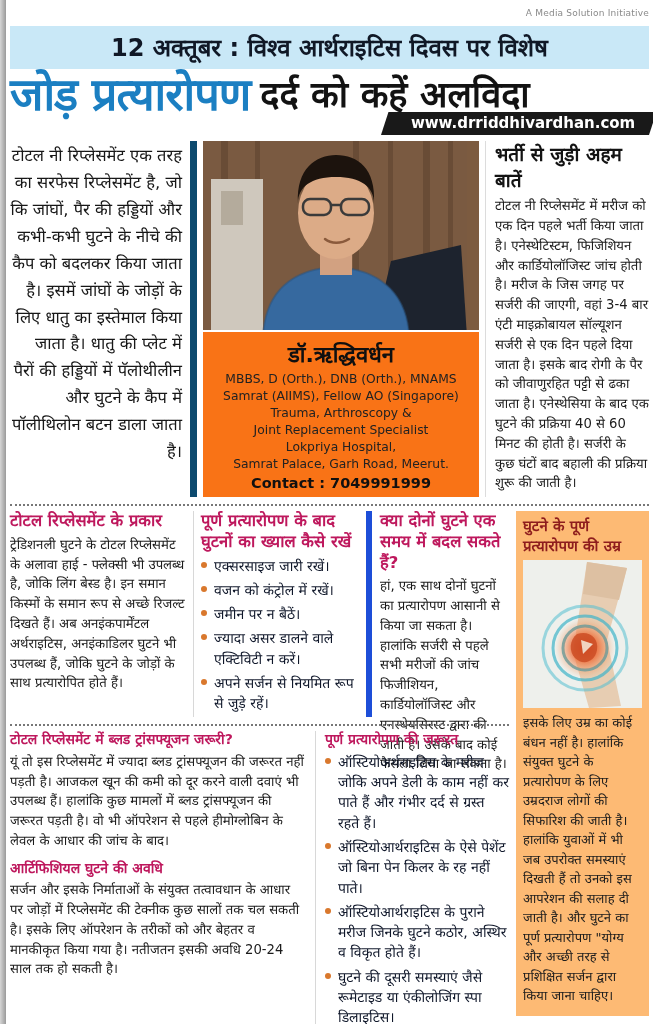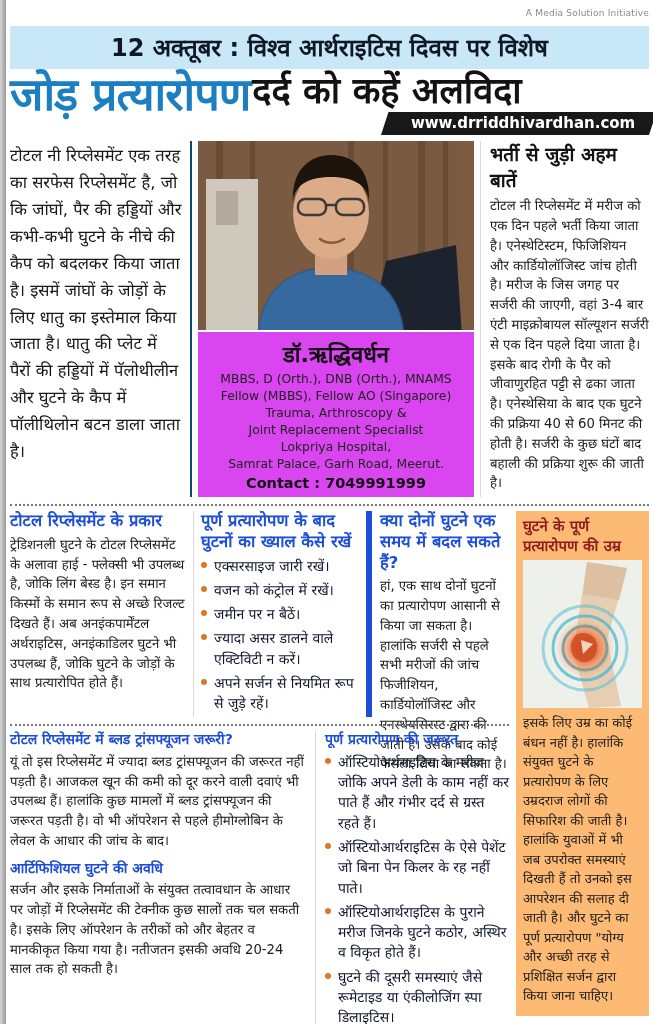--- a/index.html
+++ b/index.html
@@ -3,43 +3,43 @@
 <meta charset="utf-8">
 <style>
   html,body{margin:0;padding:0;background:#e8e8e8;font-family:"DejaVu Sans",sans-serif;}
   .canvas{position:relative;width:653px;height:1024px;background:#ffffff;margin:0 auto;overflow:hidden;box-sizing:border-box;}
   .edge-strip{position:absolute;left:0;top:0;bottom:0;width:6px;background:linear-gradient(90deg,#d6d6d6,#9a9a9a);}
   .inner{position:absolute;left:10px;right:4px;top:0;bottom:0;}
   .topbar{height:26px;display:flex;justify-content:flex-end;align-items:center;}
   .initiative{font-size:9px;color:#8a8a8a;letter-spacing:.2px;}
   .dateband{background:#c9e8f7;text-align:center;padding:4px 0 6px;}
   .dateband span{font-size:24px;font-weight:bold;color:#101826;}
-  .titlerow{display:flex;align-items:flex-start;gap:2px;padding:2px 0 0 0;white-space:nowrap;}
+  .titlerow{display:flex;align-items:flex-end;gap:10px;padding:2px 0 0 0;white-space:nowrap;}
   .title-main{font-size:45px;line-height:1.05;font-weight:bold;color:#1b7fc2;letter-spacing:-1px;}
   .title-sub{font-size:36px;line-height:1.1;font-weight:bold;color:#121212;padding-bottom:4px;}
   .webbar-wrap{display:flex;justify-content:flex-end;margin-top:-6px;}
   .webbar{background:#191919;color:#fff;font-weight:bold;font-size:15px;padding:2px 18px 3px 26px;transform:skewX(-18deg);transform-origin:bottom right;}
   .webbar span{display:inline-block;transform:skewX(18deg);}
   .main3{display:flex;margin-top:6px;height:356px;}
-  .col-intro{width:172px;padding-right:8px;border-right:2px solid #0c4a6e;}
+  .col-intro{width:172px;padding-right:8px;border-right:7px solid #0c4a6e;text-align:right;}
   .col-intro p{margin:2px 0 0;font-size:16.5px;line-height:1.63;color:#171717;}
   .col-photo{width:276px;flex:none;padding:0 6px;display:flex;flex-direction:column;}
   .photo-frame{width:100%;height:196px;overflow:hidden;background:#7c5b40;}
-  .infobox{background:#d946ef;text-align:center;padding:4px 4px 6px;margin-top:2px;flex:1;}
+  .infobox{background:#f97316;text-align:center;padding:4px 4px 6px;margin-top:2px;flex:1;}
   .doc-name{font-size:22px;font-weight:bold;color:#101010;margin:2px 0 3px;}
   .cred{font-size:12.3px;color:#222;line-height:1.38;}
   .contact{font-size:14.5px;font-weight:bold;color:#101010;margin-top:2px;}
   .col-admit{flex:1;padding-left:9px;border-left:1px solid #dcdcdc;}
   .col-admit h2{margin:0 0 3px;font-size:19px;color:#131313;}
   .col-admit p{margin:0;font-size:14.3px;line-height:1.58;color:#1a1a1a;}
   .dotted{border:none;border-top:2px dotted #777;margin:7px 0 5px;}
   .lower{display:flex;align-items:stretch;height:505px;}
   .lower-left{flex:1;display:flex;flex-direction:column;min-width:0;}
   .midrow{display:flex;height:206px;}
-  .sec h3{margin:0 0 3px;font-size:16.5px;color:#1d4ed8;line-height:1.25;}
+  .sec h3{margin:0 0 3px;font-size:16.5px;color:#be185d;line-height:1.25;}
   .sec p{margin:0;font-size:13.2px;line-height:1.5;color:#1b1b1b;}
   .col-types{width:176px;padding-right:7px;border-right:1px solid #d8d8d8;}
   .col-care{width:158px;padding:0 7px;border-right:6px solid #1d4ed8;}
   .col-both{flex:1;padding-left:8px;}
   ul.dots{list-style:none;margin:2px 0 0;padding:0;}
   ul.dots li{position:relative;padding-left:13px;font-size:14px;line-height:1.45;color:#0f172a;margin-bottom:4px;}
   ul.dots li::before{content:"";position:absolute;left:0;top:6px;width:6px;height:6px;border-radius:50%;background:#d9782d;}
   .bottomrow{display:flex;flex:1;}
   .col-blood{width:297px;padding-right:8px;border-right:1px solid #d8d8d8;}
   .col-blood h3,.col-need h3{font-size:14px;}
@@ -104,21 +104,21 @@
             <path d="M95 62 C93 28 113 14 133 14 C155 14 173 28 171 62 C171 46 158 36 133 36 C108 36 95 46 95 62 Z" fill="#1c130d"></path>
             <rect x="100" y="58" width="28" height="16" rx="7" fill="none" stroke="#3a3a3a" stroke-width="2.5"></rect>
             <rect x="138" y="58" width="28" height="16" rx="7" fill="none" stroke="#3a3a3a" stroke-width="2.5"></rect>
             <line x1="128" y1="64" x2="138" y2="64" stroke="#3a3a3a" stroke-width="2.5"></line>
             <path d="M122 98 C128 103 138 103 146 98" fill="none" stroke="#8a5a3c" stroke-width="2.5" stroke-linecap="round"></path>
           </svg>
         </div>
         <div class="infobox">
           <div class="doc-name">डॉ.ऋद्धिवर्धन</div>
           <div class="cred">MBBS, D (Orth.), DNB (Orth.), MNAMS</div>
-          <div class="cred">Fellow (MBBS), Fellow AO (Singapore)</div>
+          <div class="cred">Samrat (AIIMS), Fellow AO (Singapore)</div>
           <div class="cred">Trauma, Arthroscopy &amp;</div>
           <div class="cred">Joint Replacement Specialist</div>
           <div class="cred">Lokpriya Hospital,</div>
           <div class="cred">Samrat Palace, Garh Road, Meerut.</div>
           <div class="contact">Contact : 7049991999</div>
         </div>
       </div>
 
       <div class="col-admit sec">
         <h2>भर्ती से जुड़ी अहम बातें</h2>

